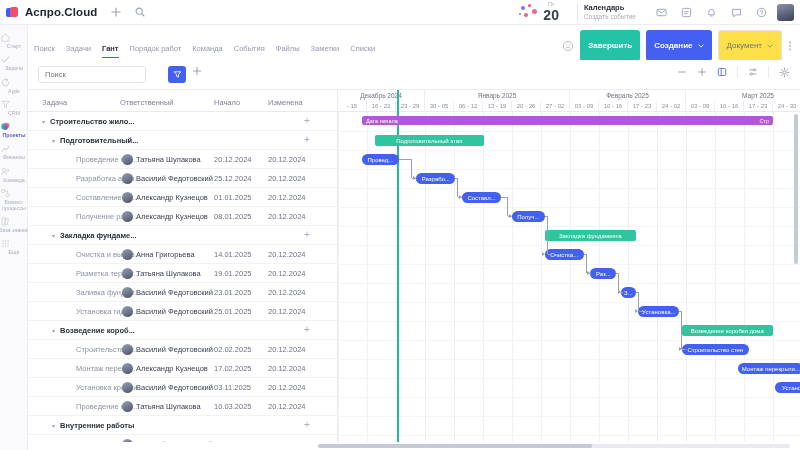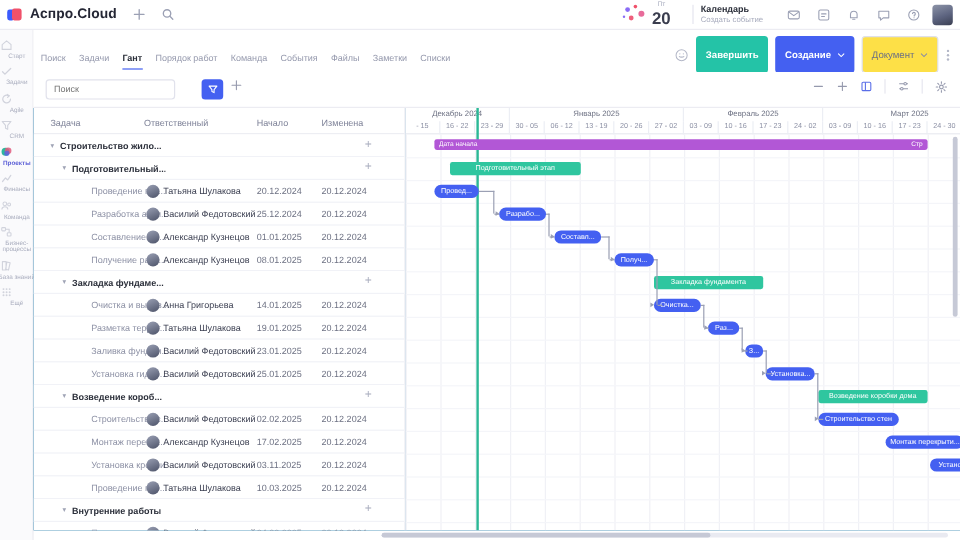--- a/index.html
+++ b/index.html
@@ -75,21 +75,21 @@
   .filter-btn { position:absolute; left:140px; top:6px; width:18px; height:17px;
                 background:#4460f1; border-radius:3px; display:flex;
                 align-items:center; justify-content:center; cursor:pointer; }
   .plus-btn { position:absolute; left:164px; top:6px; color:#9599ad; cursor:pointer; }
   .tb-right { position:absolute; right:10px; top:6px; display:flex;
               align-items:center; gap:10px; }
   .tb-sep { width:1px; height:12px; background:#e6e7ef; }
 
   
   .grid { position:absolute; left:28px; top:90px; right:0; bottom:8px;
-          background:#0369a1; overflow:hidden; }
+          background:#c4b5fd; overflow:hidden; }
   .tbl { position:absolute; left:0; top:0; width:310px; bottom:0;
          background:#fff; z-index:3; border-right:1px solid #e9eaf1; }
   .tbl-head { height:22px; border-bottom:1px solid #e9eaf1; position:relative; }
   .th { position:absolute; bottom:4px; font-size:7.5px; color:#7e8298; }
   .th.c1{ left:14px; } .th.c2{ left:92px; } .th.c3{ left:186px; } .th.c4{ left:240px; }
   .row { height:19px; border-bottom:1px solid #f1f2f7; position:relative;
          display:flex; align-items:center; }
   .row.group { background:#fff; }
   .caret { position:absolute; font-size:6px; color:#9fa3b5; }
   .gname { position:absolute; font-size:7.5px; color:#2b2f3a; font-weight:bold;

